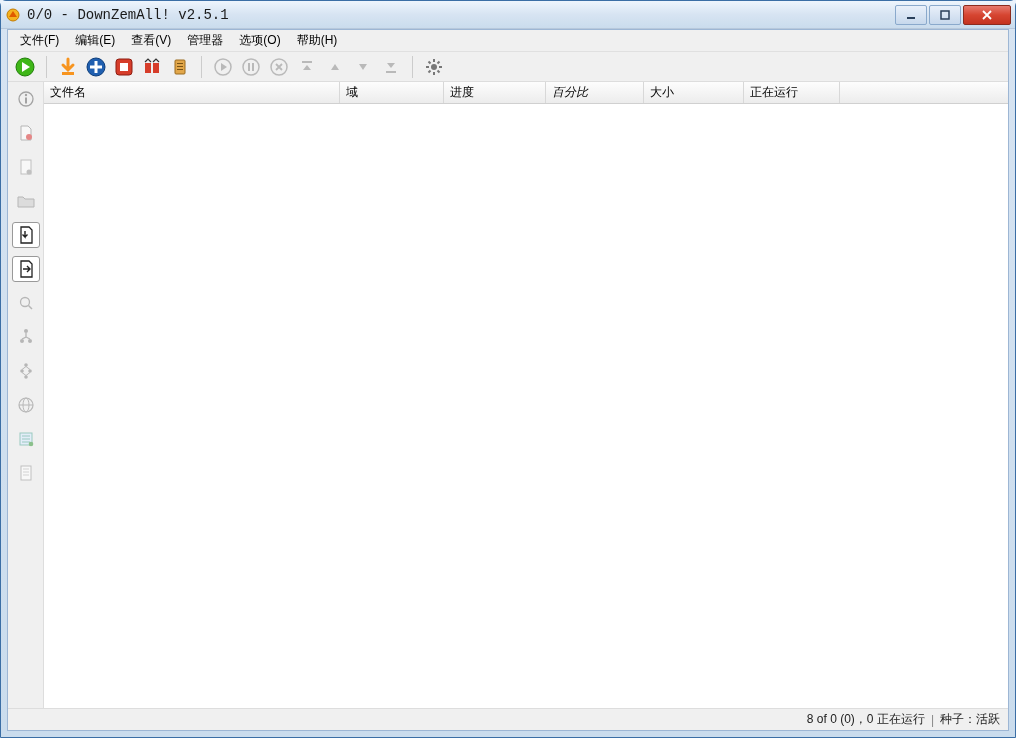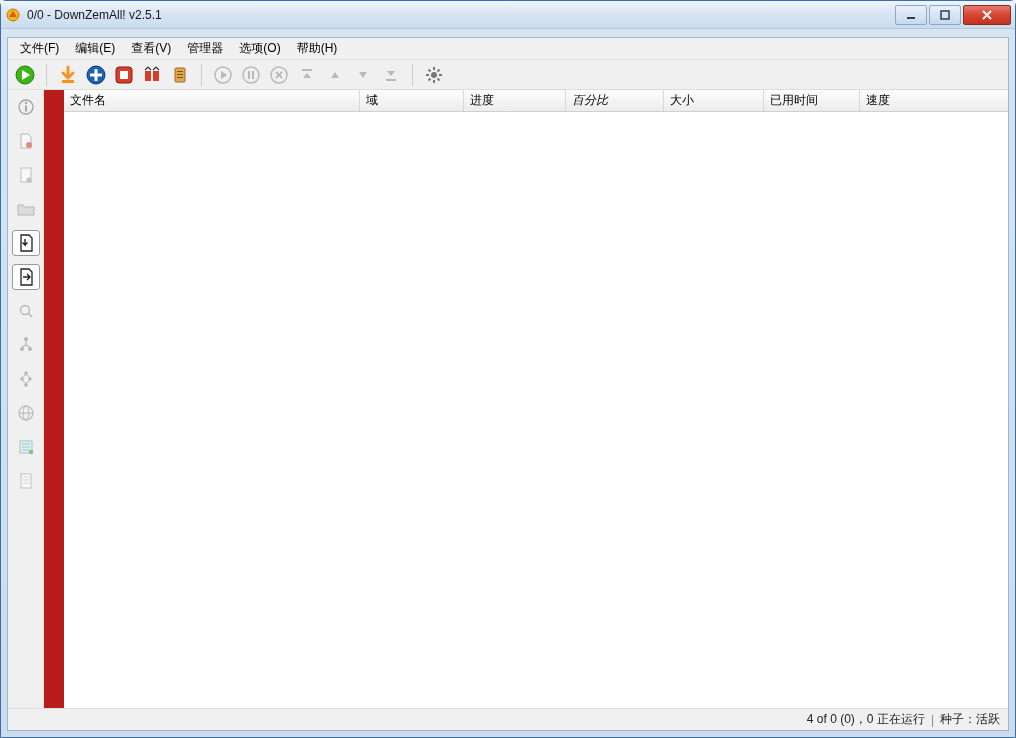--- a/index.html
+++ b/index.html
@@ -31,22 +31,23 @@
       border-bottom: 1px solid #b7c8db;
       position: relative;
     }
     .titlebar-icon {
       width: 16px; height: 16px;
       margin-right: 6px;
       display:flex;align-items:center;justify-content:center;
     }
     .titlebar-title {
       color: #1a1a1a;
-      font-size: 12px;
+      font-size: 14px;
       flex: 1;
+      font-family: Liberation Mono, monospace;
     }
     .win-controls {
       display: flex;
       gap: 0;
     }
     .win-btn {
       width: 32px; height: 20px;
       display: flex; align-items: center; justify-content: center;
       background: linear-gradient(to bottom, #e9f0fa, #c7d8ec);
       border: 1px solid #8aa9cc;
@@ -56,21 +57,21 @@
     }
     .win-btn.close {
       background: linear-gradient(to bottom, #e67a6f 0%, #d64531 50%, #c43320 100%);
       border: 1px solid #8b2b1e;
       width: 48px;
     }
     .win-btn svg { display:block; }
 
     .window-inner {
       flex: 1;
-      margin: 8px 6px 6px 6px;
+      margin: 0 6px 6px 6px;
       background: #f0f0f0;
       border: 1px solid #9db6d4;
       display: flex;
       flex-direction: column;
     }
 
     .menubar {
       height: 22px;
       background: #f0f0f0;
       display: flex;
@@ -102,22 +103,21 @@
     .tb-sep {
       width: 1px; height: 22px;
       background: #ccc;
       margin: 0 6px;
     }
     .tb-btn.disabled { opacity: 0.35; cursor: default; }
 
     .content-area {
       flex: 1;
       display: flex;
-      background: #b91c1c;
-      gap: 20px;
+      background: #000000;
     }
     .sidebar {
       width: 36px;
       background: #f0f0f0;
       border-right: 1px solid #ddd;
       display: flex;
       flex-direction: column;
       align-items: center;
       padding-top: 4px;
       gap: 8px;
@@ -412,27 +412,26 @@
         </div>
       </div>
 
       <div class="main-panel">
         <div class="table-header">
           <div class="th th-filename">文件名</div>
           <div class="th th-domain">域</div>
           <div class="th th-progress">进度</div>
           <div class="th th-percent">百分比</div>
           <div class="th th-size">大小</div>
-          <div class="th th-elapsed">已用时间</div>
-          <div class="th th-speed">速度</div>
+          <div class="th th-elapsed">正在运行</div>
         </div>
         <div class="table-body"></div>
       </div>
     </div>
 
     <div class="statusbar">
-      <span>4 of 0 (0)，0 正在运行</span>
+      <span>8 of 0 (0)，0 正在运行</span>
       <span class="status-sep">|</span>
       <span>种子：活跃</span>
     </div>
 
   </div>
 </div>
 
 </body></html>

